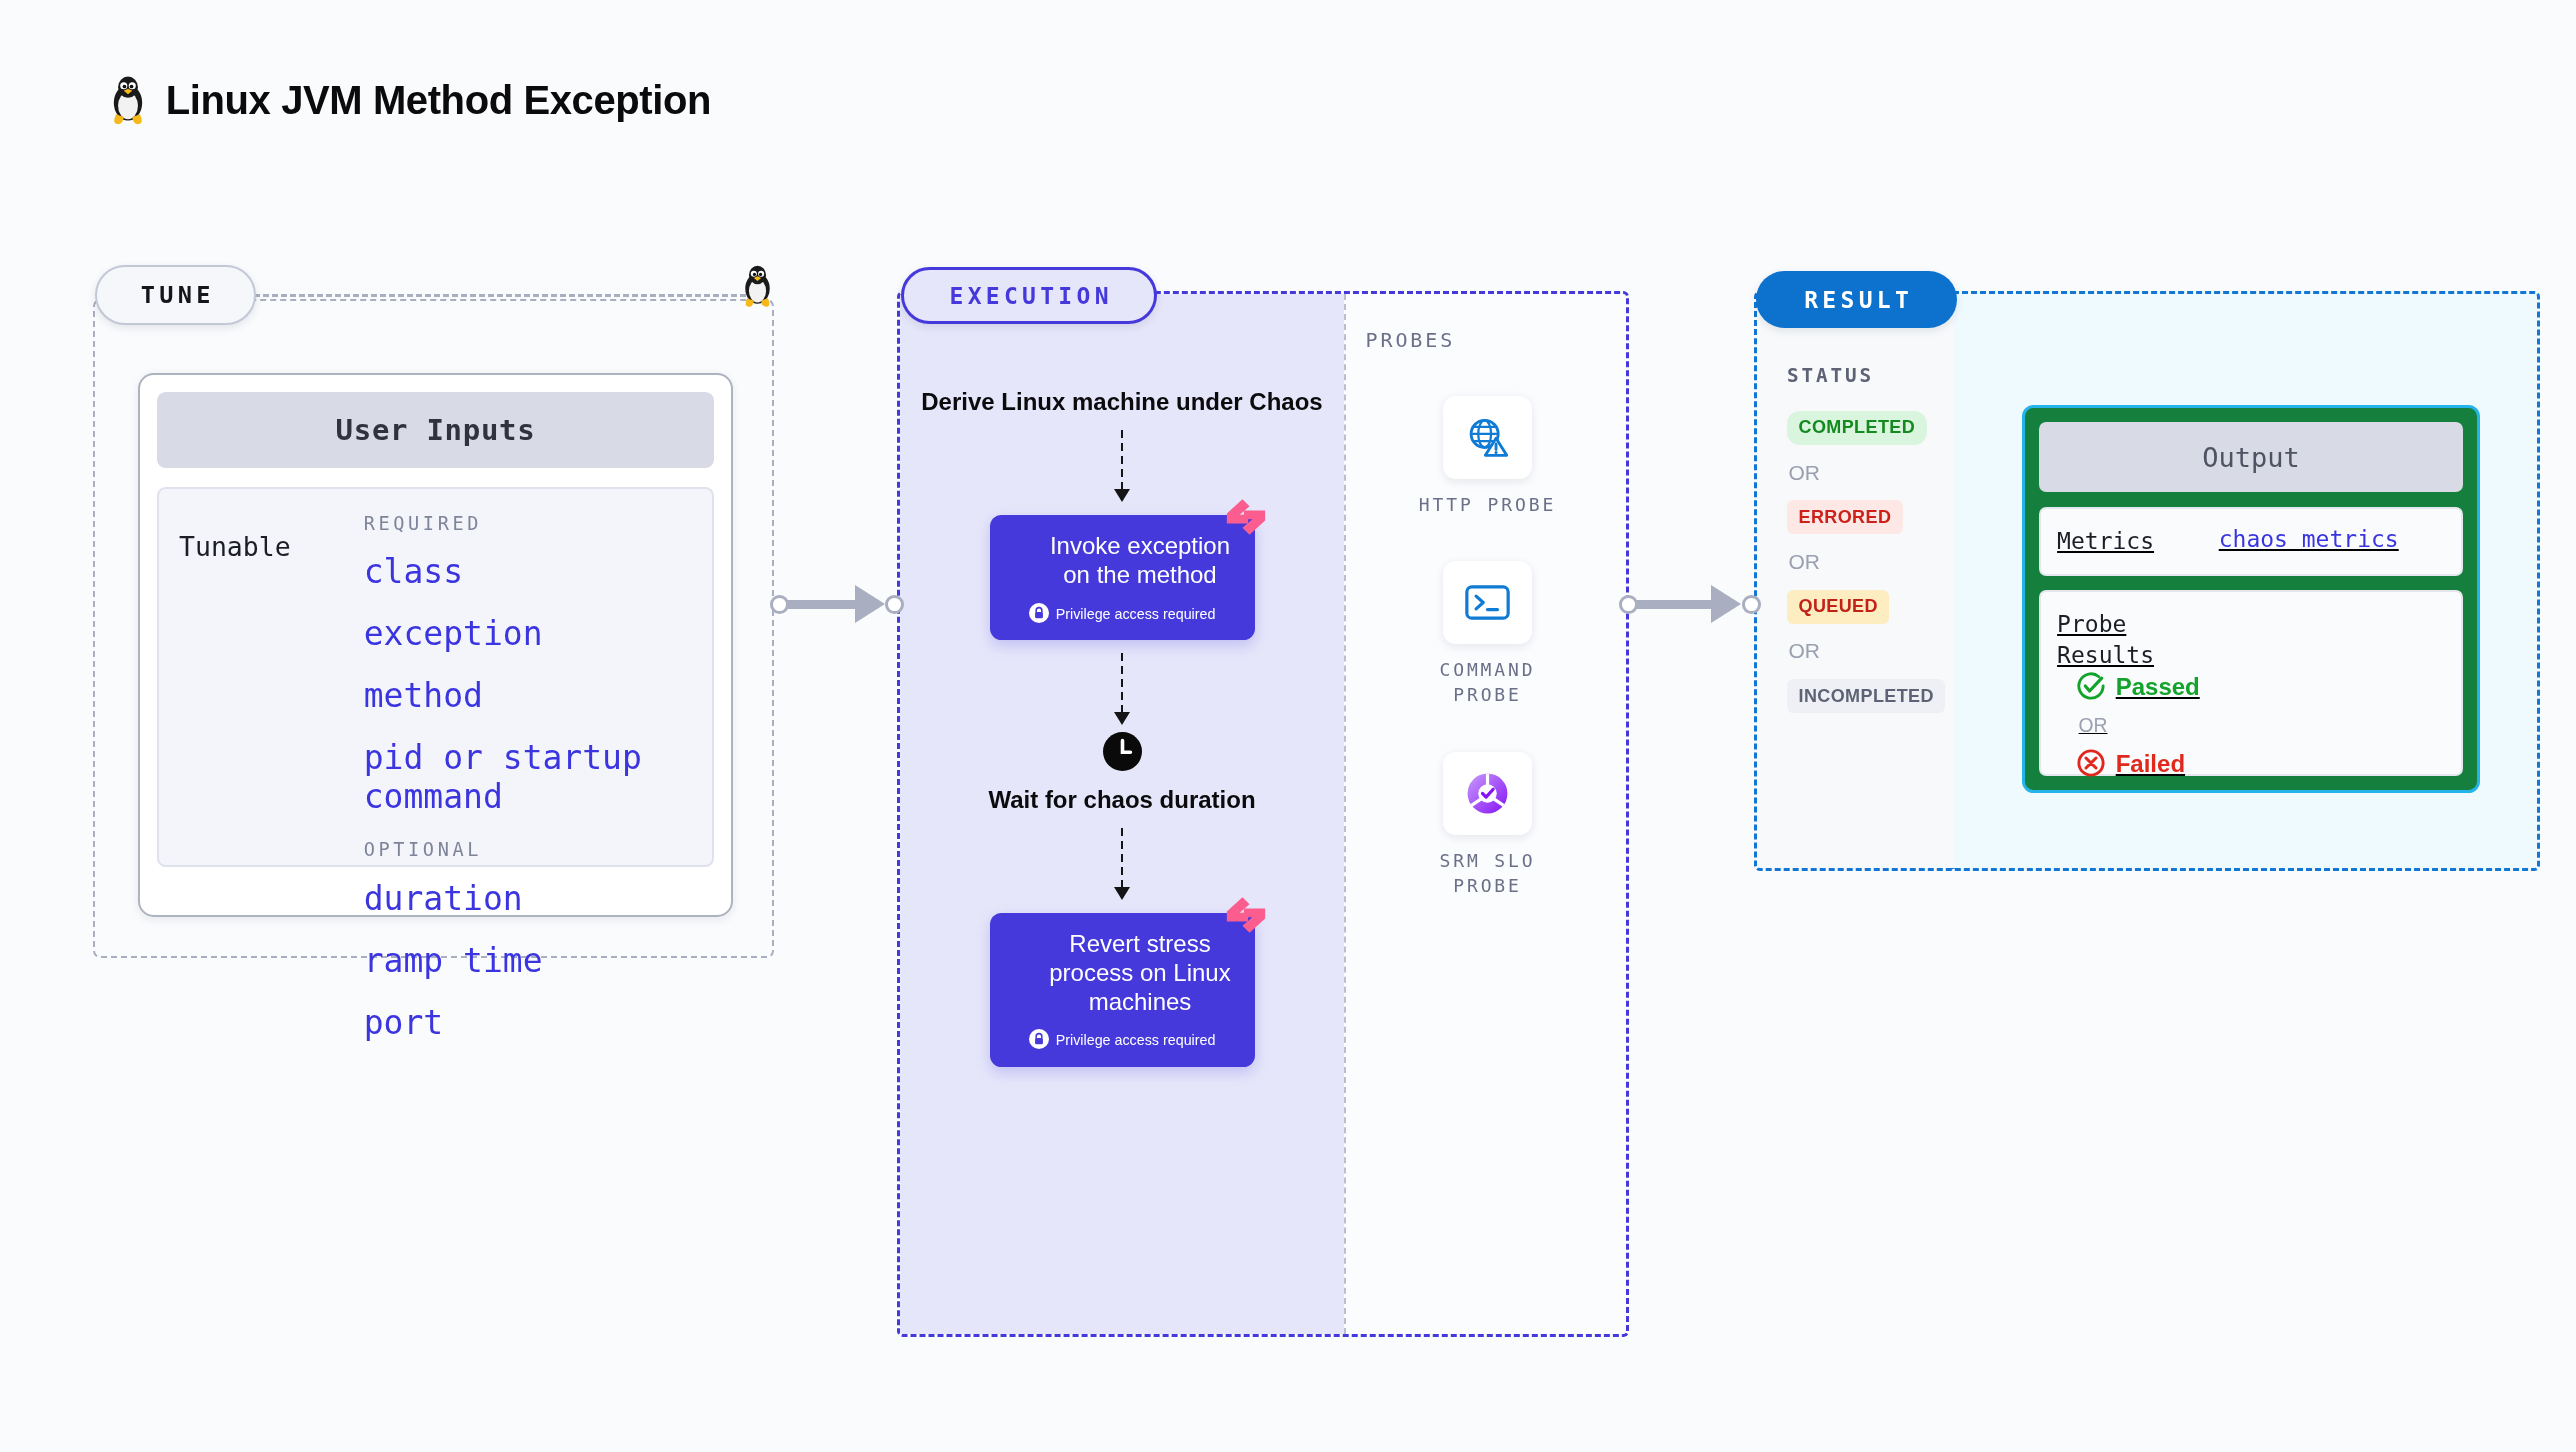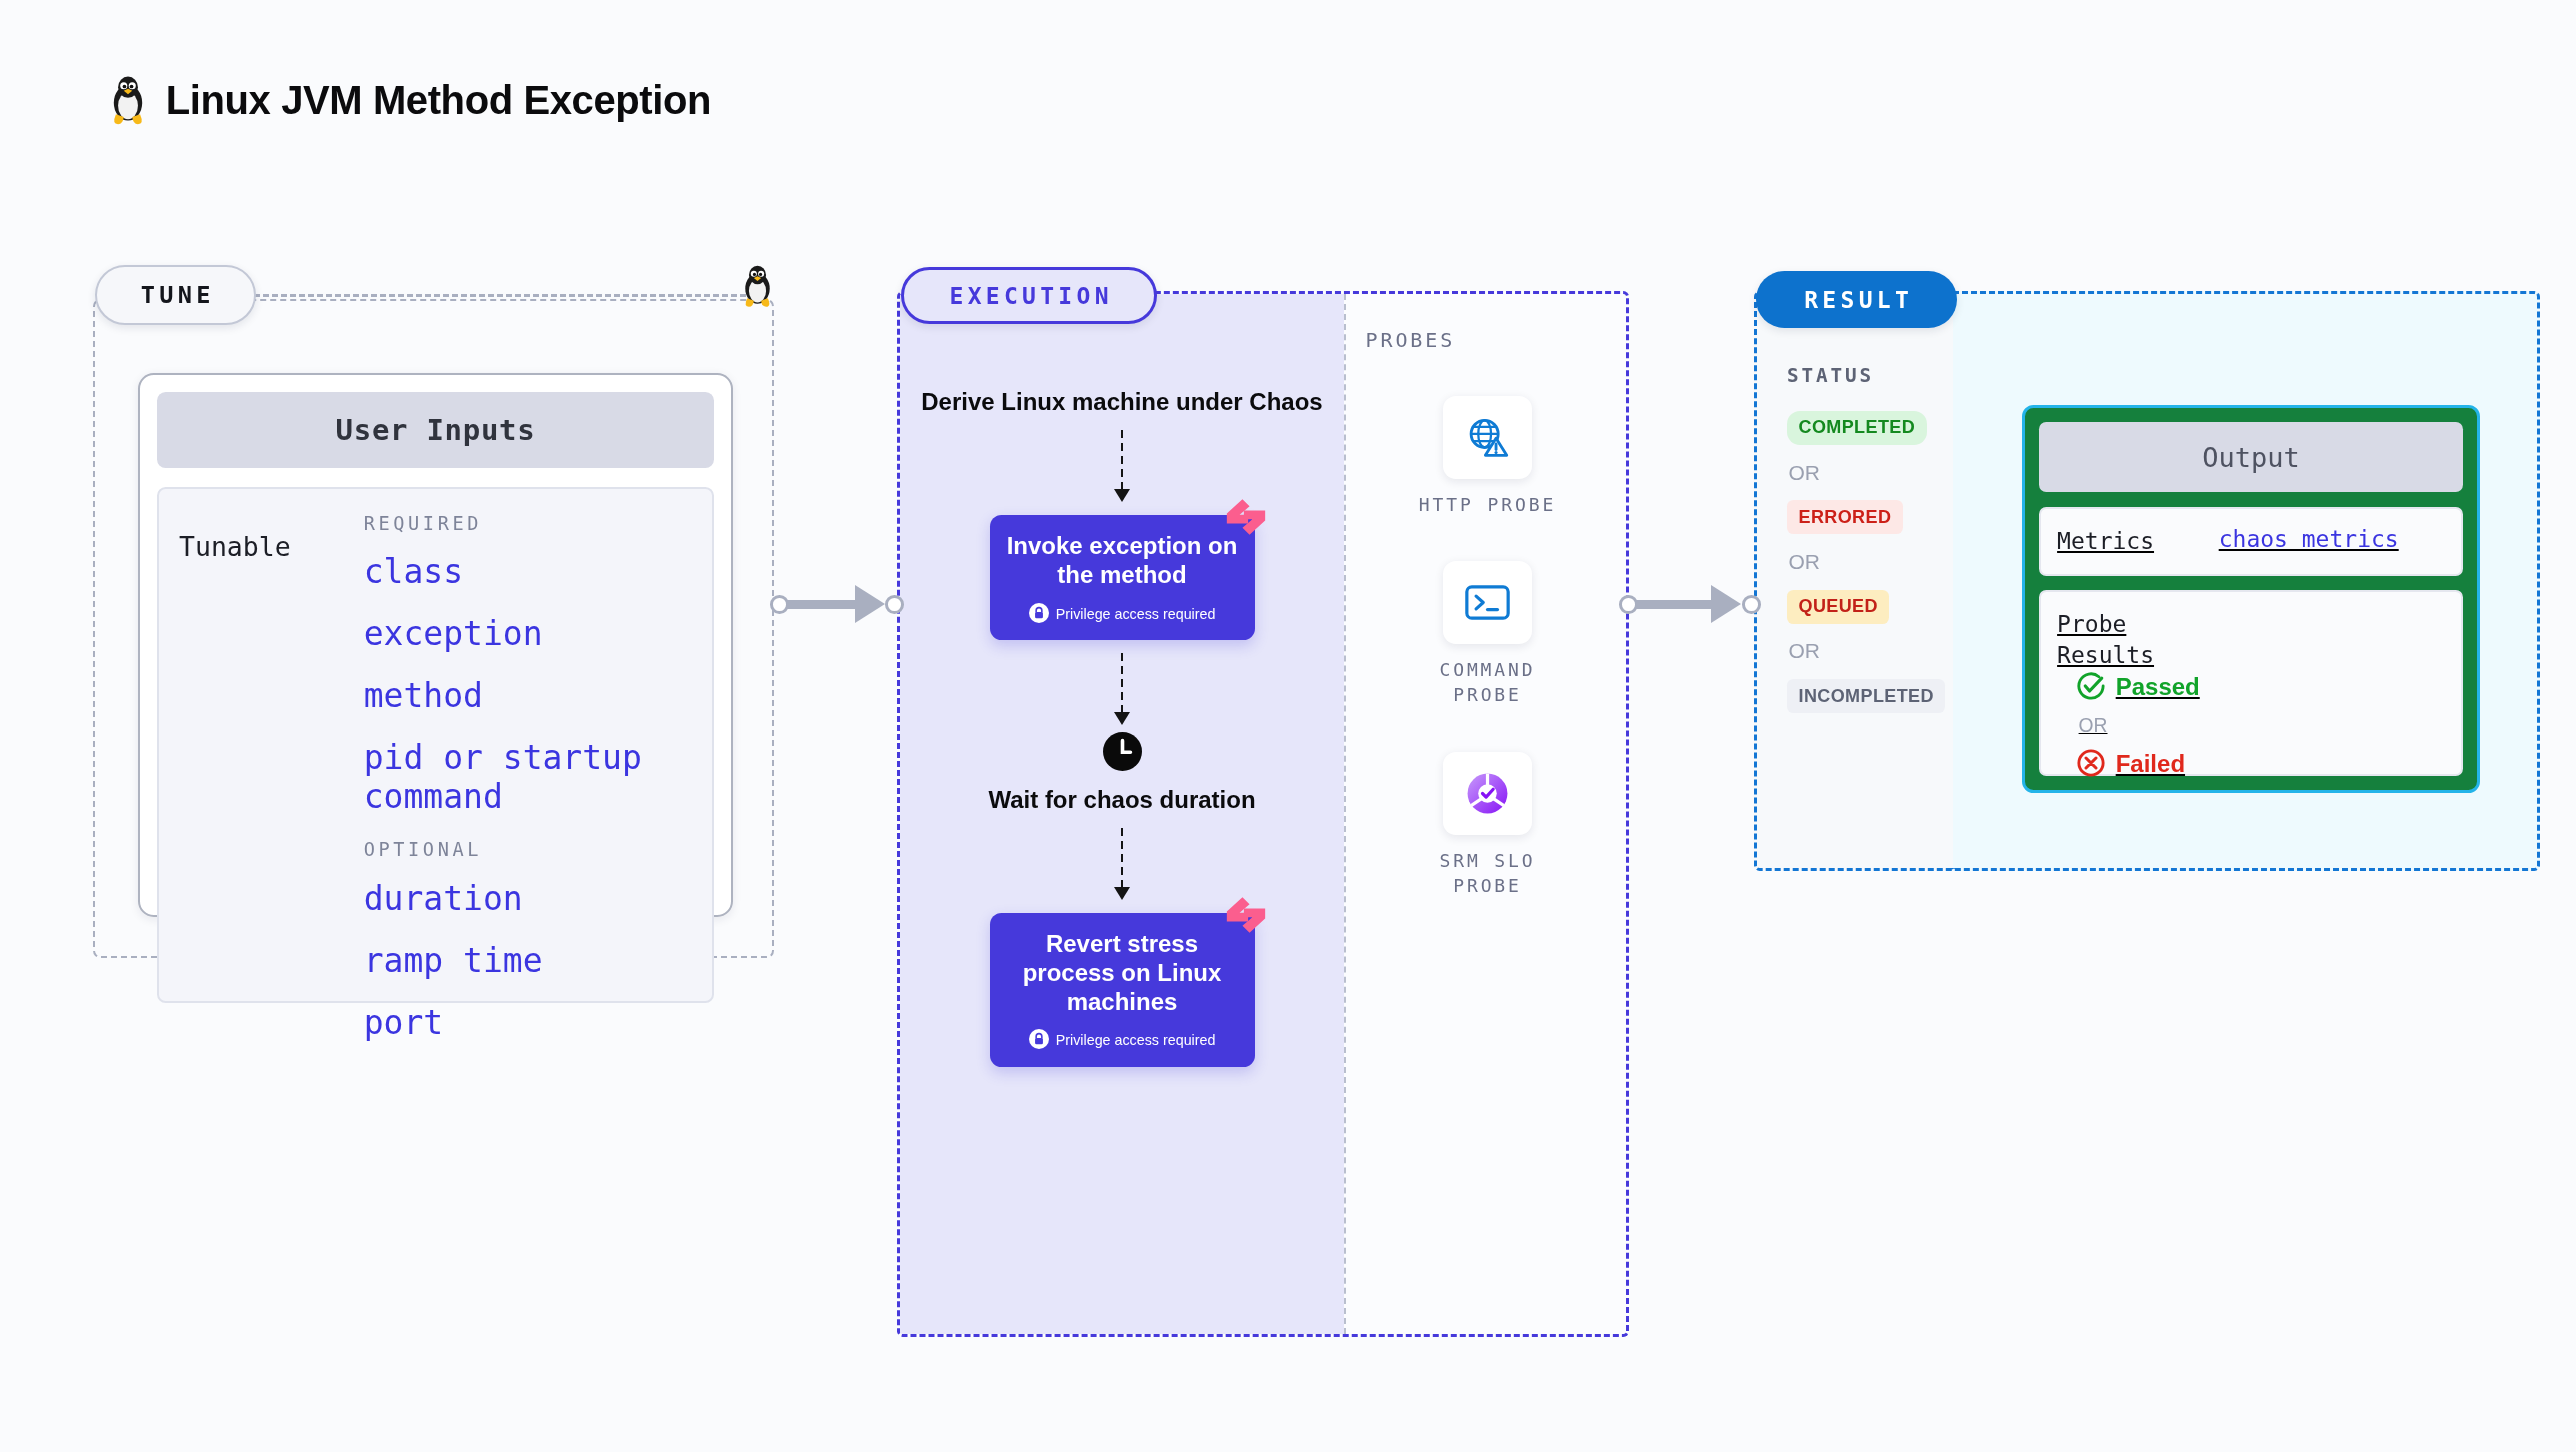--- a/index.html
+++ b/index.html
@@ -86,21 +86,21 @@
     display: flex; align-items: center; justify-content: center;
     font-family: "DejaVu Sans Mono", monospace;
     font-size: 29px; font-weight: 700; color: #30333d;
     letter-spacing: 0.7px;
   }
   #tunable-box {
     margin-top: 18.6px;
     background: #f4f5fa;
     border: 2.1px solid #dfe2ec;
     border-radius: 8.6px;
-    height: 516px;
+    height: 380px;
     display: flex;
     padding: 24px 21.5px 14.3px 20px;
   }
   #tunable-label {
     font-family: "DejaVu Sans Mono", monospace;
     font-size: 26.5px; color: #1c1e26;
     width: 179px; flex-shrink: 0; padding-top: 18.6px;
   }
   #tunable-fields { flex: 1; padding-left: 5.7px; }
   .group-title {
@@ -167,21 +167,21 @@
     position: relative;
     margin-top: 15.8px;
     width: 265px;
     background: #4639db;
     border-radius: 11.5px;
     padding: 17px 13px 15.8px;
     text-align: center;
     box-shadow: 0 5.7px 14.3px rgba(70,57,219,0.22);
   }
   .action-title {
-    color: #ffffff; font-size: 24px; font-weight: 700; line-height: 1.2;
+    color: #ffffff; font-size: 24px; font-weight: 400; line-height: 1.2; margin-left: 36px;
   }
   .priv-row {
     display: flex; align-items: center; justify-content: center;
     gap: 7.2px; margin-top: 13px;
   }
   .priv-text { color: #ffffff; font-size: 14.3px; }
   .harness-mark {
     position: absolute; right: -13px; top: -20px; width: 44px; height: 44px;
   }
   .clock-wrap { margin-top: 10px; }

